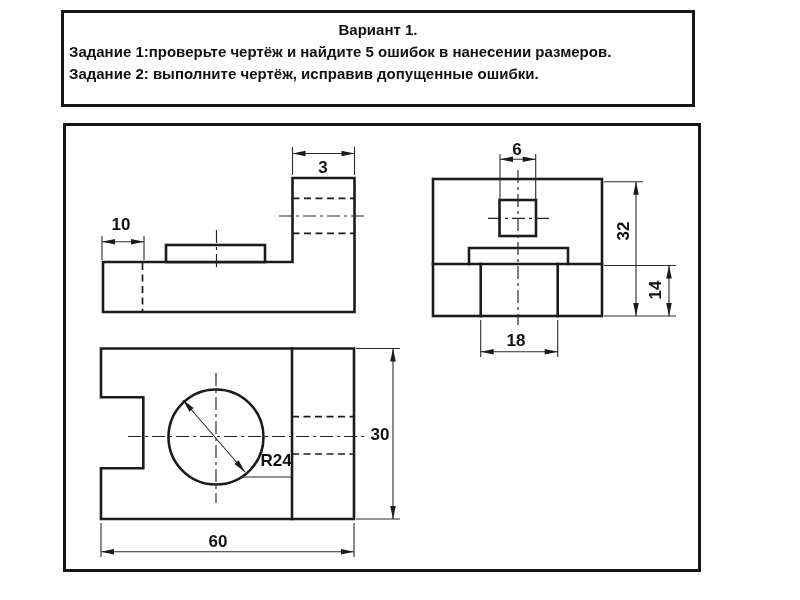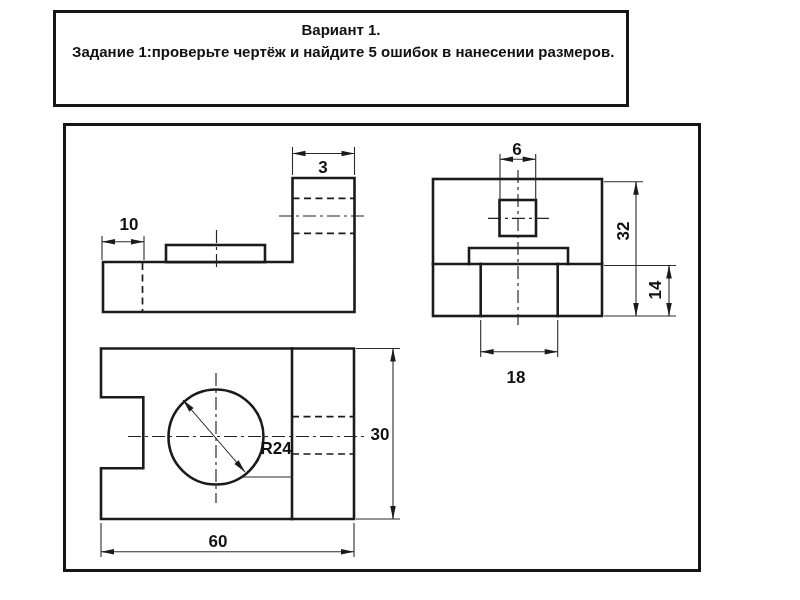--- a/index.html
+++ b/index.html
@@ -2,30 +2,30 @@
 <html><head>
 <meta charset="utf-8">
 <style>
   html,body{margin:0;padding:0;}
   body{
     width:800px;height:600px;position:relative;overflow:hidden;
     background:#ffffff;
     font-family:"Liberation Sans",sans-serif;
   }
   .header-box{
-    position:absolute;left:53px;top:10px;width:576px;height:97px;
+    position:absolute;left:61px;top:10px;width:634px;height:97px;
     box-sizing:border-box;border:3px solid #161616;background:#fff;
   }
   .header-title{
     margin-top:6px;text-align:center;
     font-size:15px;font-weight:700;color:#111;line-height:22px;
   }
   .header-task{
     font-size:15px;font-weight:700;color:#111;line-height:22px;
-    padding-left:16px;white-space:nowrap;
+    padding-left:5px;white-space:nowrap;
   }
   .drawing-box{
     position:absolute;left:63px;top:123px;width:638px;height:449px;
     box-sizing:border-box;border:3px solid #161616;background:#fff;
   }
   svg.draw{position:absolute;left:0;top:0;width:800px;height:600px;}
   .thick{stroke:#1b1b1b;stroke-width:2.6;fill:none;stroke-linecap:square;}
   .thickf{stroke:#1b1b1b;stroke-width:2.6;fill:#ffffff;stroke-linecap:square;}
   .thin{stroke:#2b2b2b;stroke-width:1.1;fill:none;}
   .dim{stroke:#2b2b2b;stroke-width:1.1;fill:none;marker-start:url(#aS);marker-end:url(#aE);}
@@ -37,20 +37,21 @@
     line-height:1;
   }
   .dim-label.rot{transform:translate(-50%,-50%) rotate(-90deg);}
 </style>
 </head>
 <body>
 
 <div class="header-box">
   <div class="header-title">Вариант 1.</div>
   <div class="header-task">Задание 1:проверьте чертёж и найдите 5 ошибок в нанесении размеров.</div>
+  <div class="header-task">Задание 2: выполните чертёж, исправив допущенные ошибки.</div>
 </div>
 
 <div class="drawing-box"></div>
 
 <svg class="draw" viewBox="0 0 800 600">
   <defs>
     <marker id="aS" markerWidth="14" markerHeight="8" refX="0.5" refY="4" orient="auto" markerUnits="userSpaceOnUse">
       <path d="M0.5,4 L13.5,1.2 L13.5,6.8 Z" fill="#1b1b1b"></path>
     </marker>
     <marker id="aE" markerWidth="14" markerHeight="8" refX="13.5" refY="4" orient="auto" markerUnits="userSpaceOnUse">
@@ -125,21 +126,21 @@
     <line class="dim" x1="393" y1="348.5" x2="393" y2="519"></line>
 
     <line class="thin" x1="101" y1="523" x2="101" y2="557"></line>
     <line class="thin" x1="354" y1="523" x2="354" y2="557"></line>
     <line class="dim" x1="101" y1="551.7" x2="354" y2="551.7"></line>
   </g>
 </svg>
 
 <div>
   <div class="dim-label" style="left:323px;top:167px;">3</div>
-  <div class="dim-label" style="left:121px;top:224px;margin-left:8px;">10</div>
+  <div class="dim-label" style="left:121px;top:224px;">10</div>
   <div class="dim-label" style="left:517px;top:149px;">6</div>
   <div class="dim-label rot" style="left:623px;top:231px;">32</div>
   <div class="dim-label rot" style="left:655px;top:290px;">14</div>
-  <div class="dim-label" style="left:516px;top:340px;margin-top:37px;">18</div>
+  <div class="dim-label" style="left:516px;top:340px;">18</div>
   <div class="dim-label" style="left:380px;top:434px;">30</div>
   <div class="dim-label" style="left:218px;top:541px;">60</div>
-  <div class="dim-label" style="left:276px;top:448px;">R24</div>
+  <div class="dim-label" style="left:276px;top:460px;">R24</div>
 </div>
 
 </body></html>

